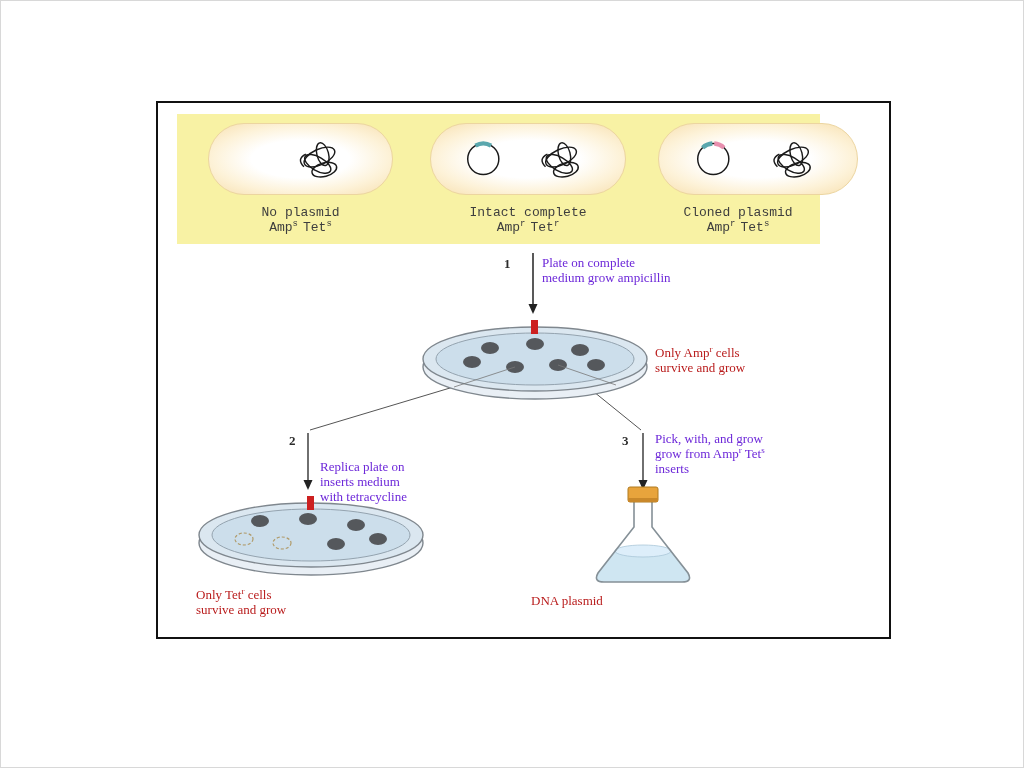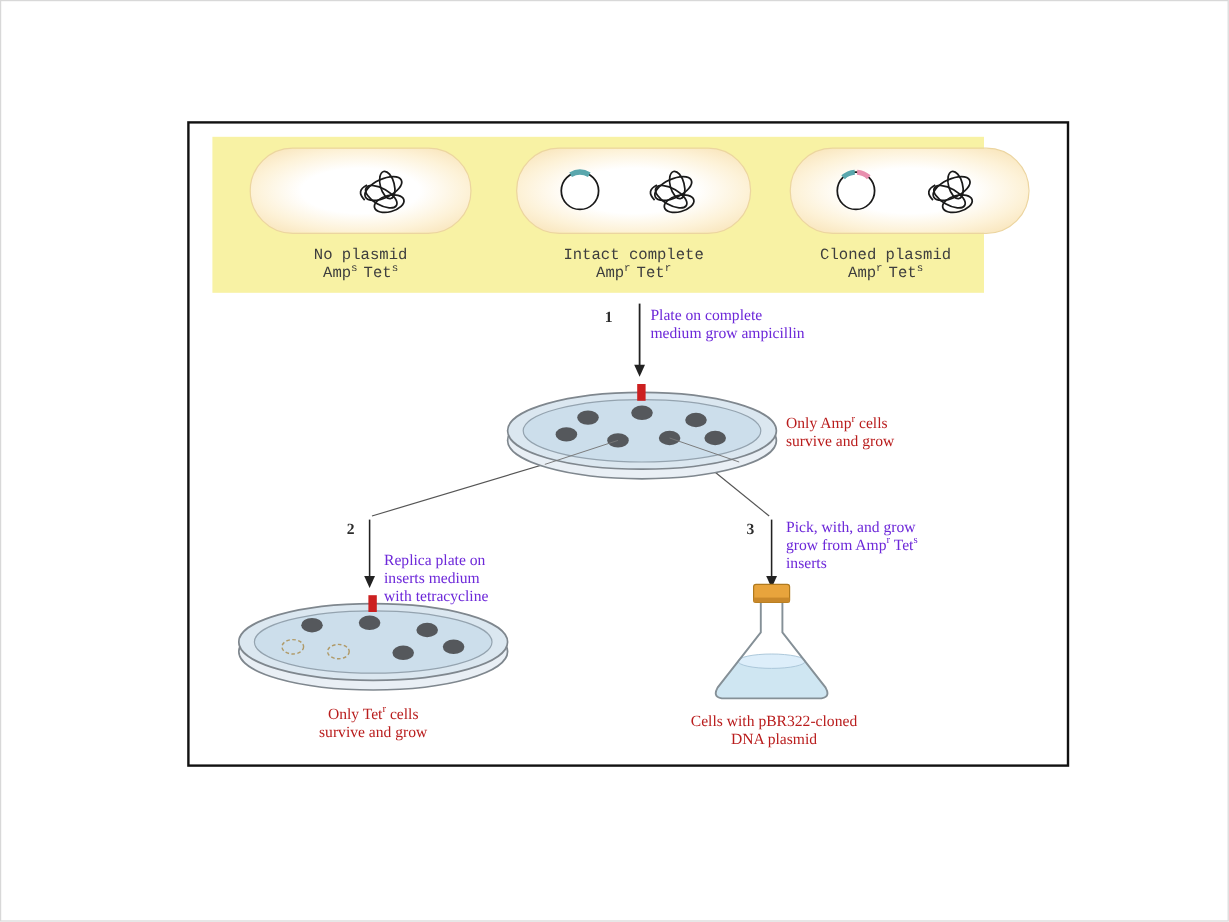--- a/index.html
+++ b/index.html
@@ -30,21 +30,21 @@
   .tet-part{margin-left:5px;}
   .step-num{
     position:absolute;font-size:13px;font-weight:bold;color:#2c2c2c;
   }
   .step-text{
     position:absolute;font-size:13px;line-height:15px;color:#6d28d9;
   }
   .plate-label{
     position:absolute;font-size:13px;line-height:15px;color:#b91c1c;
   }
-  .center{text-align:center;}
+  .center{text-align:left;}
   .abs{position:absolute;}
   .overlay{position:absolute;left:0;top:0;width:735px;height:538px;pointer-events:none;}
 </style>
 </head>
 <body>
 
 <div class="page">
   <div class="figure">
 
     <div class="band">
@@ -195,18 +195,17 @@
 
     <svg class="abs" style="left:430px;top:382px;" width="110" height="105" viewBox="0 0 110 105">
       <path d="M27 66 L10 88 Q5 97 16 97 L94 97 Q105 97 100 88 L83 66 Z" fill="#cfe6f2"></path>
       <ellipse cx="55" cy="66" rx="28" ry="6" fill="#ddeefa" stroke="#a9c6d8" stroke-width="0.8"></ellipse>
       <path d="M46 16 L46 42 L10 88 Q5 97 16 97 L94 97 Q105 97 100 88 L64 42 L64 16" fill="none" stroke="#859097" stroke-width="1.6"></path>
       <rect x="40" y="2" width="30" height="15" rx="2" fill="#e8a43c" stroke="#b07a1e" stroke-width="1"></rect>
       <rect x="40" y="13" width="30" height="4" fill="#c9882a"></rect>
     </svg>
 
     <div class="plate-label center" style="left:373px;top:490px;width:228px;">
-      <div>Cells with pBR322-cloned</div>
       <div>DNA plasmid</div>
     </div>
 
   </div>
 </div>
 
 </body></html>

